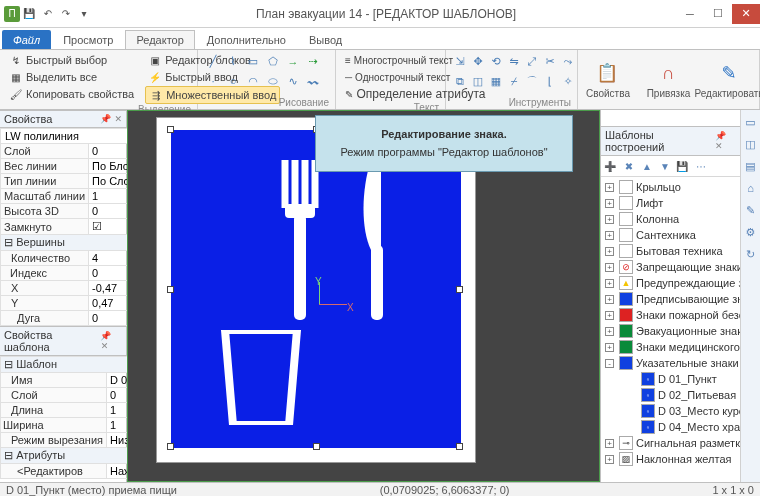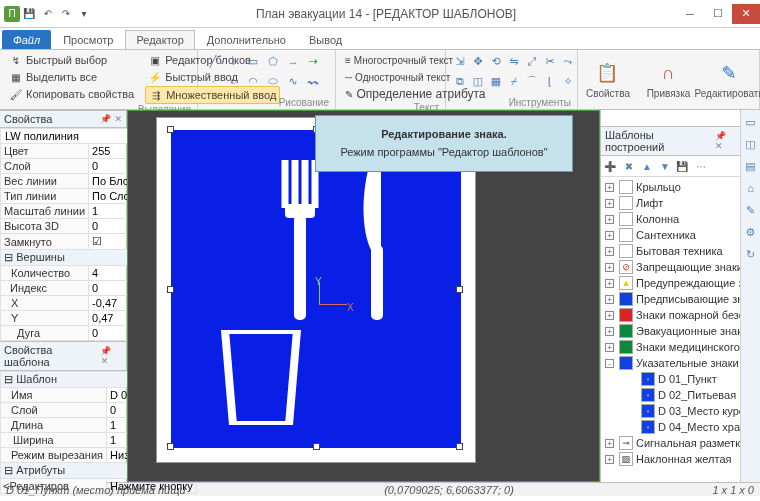--- a/index.html
+++ b/index.html
@@ -46,21 +46,21 @@
 .tree-wrap { flex:1; overflow:hidden; background:#fff;margin-top:16px; }
 .tree-tb { display:flex; gap:2px; padding:2px; border-bottom:1px solid #d8d8d8; }
 .tree-tb .tb { width:16px; height:16px; display:flex; align-items:center; justify-content:center; font-size:10px; color:#5a84b8; }
 .tree { padding:2px 0; }
 .tnode { display:flex; align-items:center; gap:3px; padding:1px 2px 1px 16px; white-space:nowrap; overflow:hidden; color:#333; }
 .tnode.child { padding-left:40px; }
 .tnode .sw { width:14px; height:14px; border:1px solid #aaa; flex-shrink:0; display:flex; align-items:center; justify-content:center; font-size:9px; }
 .tnode .exp { width:9px; height:9px; border:1px solid #888; font-size:8px; line-height:7px; text-align:center; color:#555; margin-left:-12px; margin-right:2px; flex-shrink:0; }
 .vstrip { width:20px; background:#eef3f9; border-left:1px solid #d0d0d0; display:flex; flex-direction:column; align-items:center; padding-top:4px; gap:6px; }
 .vstrip .vi { width:16px; height:16px; display:flex; align-items:center; justify-content:center; font-size:11px; color:#5a84b8; }
-.status { height:14px; background:#f2f2f2; border-top:1px solid #c0c0c0; display:flex; align-items:center; padding:0 6px; color:#555; font-size:10px; justify-content:space-between;font-style:italic; }
+.status { height:14px; background:#f2f2f2; border-top:1px solid #c0c0c0; display:flex; align-items:center; padding:0 6px; color:#555; font-size:10px; justify-content:space-between; }
 .fork-knife { position:absolute; left:90px; top:30px; width:150px; height:160px; }
 .glass { position:absolute; left:50px; top:200px; width:80px; height:95px; }
 svg { display:block; }
 </style>
 </head>
 <body>
 
 <div class="titlebar">
   <div class="qat">
     <span class="qat-ico" style="background:#5a9b3a;color:#fff">П</span>
@@ -194,24 +194,20 @@
   <div class="left">
     <div class="panel-hd">
         <span>Свойства</span>
         <span class="pin">📌 ✕</span>
       </div>
     <table class="prop-tbl">
         <tbody id="props-rows">
       <tr class="sel-row">
             <td colspan="2"><select><option>LW полилиния</option></select></td>
           </tr>
-    <tr>
-            <td>Цвет</td>
-            <td>255</td>
-          </tr>
           <tr>
             <td>Слой</td>
             <td>0</td>
           </tr>
           <tr>
             <td>Вес линии</td>
             <td>По Блоку</td>
           </tr>
           <tr>
             <td>Тип линии</td>
@@ -269,32 +265,32 @@
           </tr>
           <tr>
             <td style="padding-left:10px">Слой</td>
             <td>0</td>
           </tr>
           <tr>
             <td style="padding-left:10px">Длина</td>
             <td>1</td>
           </tr>
           <tr>
-            <td style="padding-left:12px">Ширина</td>
+            <td style="padding-left:2px">Ширина</td>
             <td>1</td>
           </tr>
           <tr>
             <td style="padding-left:10px">Режим вырезания</td>
             <td>Низкий</td>
           </tr>
           <tr class="grp">
             <td colspan="2">⊟ Атрибуты</td>
           </tr>
           <tr>
-            <td style="padding-left:2px">&lt;Редактиров</td>
+            <td style="padding-left:16px">&lt;Редактиров</td>
             <td>Нажмите кнопку</td>
           </tr>
         </tbody>
       </table>
   </div>
 
   <div class="canvas-wrap">
     <div class="canvas">
       <div class="sign">
         <svg class="fork-knife" viewBox="0 0 150 160">

